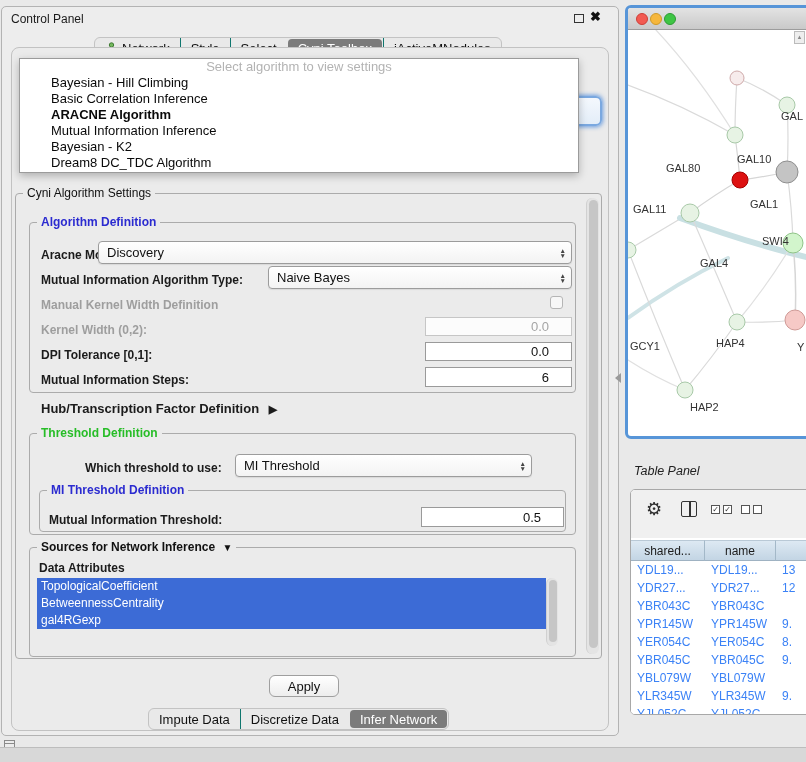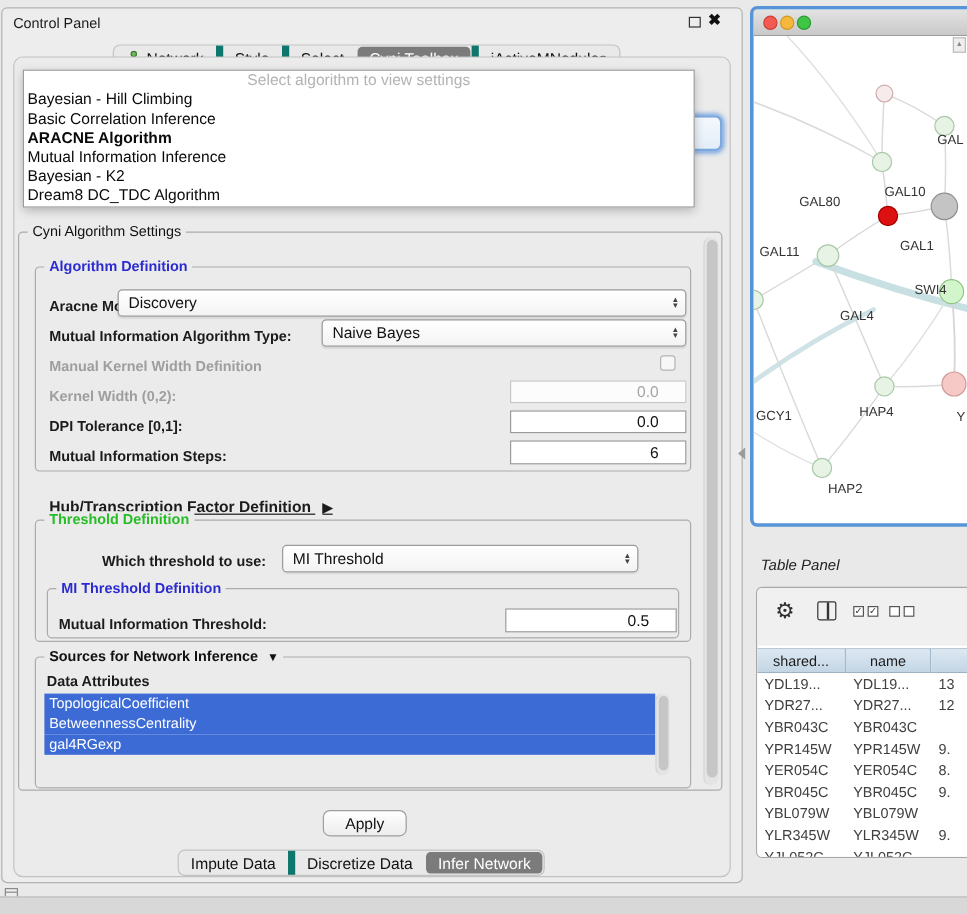--- a/index.html
+++ b/index.html
@@ -9,21 +9,21 @@
   .abs{position:absolute;}
 
   
   .cp-window{position:absolute;left:1px;top:6px;width:618px;height:730px;background:#ededed;border:1px solid #b3b3b3;border-radius:5px;}
   .cp-title{position:absolute;left:9px;top:5px;font-size:12px;color:#1a1a1a;}
   .cp-float{position:absolute;left:572px;top:7px;width:10px;height:9px;border:1.5px solid #333;background:transparent;}
   .cp-close{position:absolute;left:588px;top:2px;font-size:13px;font-weight:bold;color:#111;}
   .cp-inner{position:absolute;left:9px;top:40px;width:598px;height:684px;background:#ebebeb;border:1px solid #c2c2c2;border-radius:8px;}
 
   .tabbar{position:absolute;display:inline-flex;align-items:stretch;height:22px;border:1px solid #c3c3c3;border-radius:6px;background:#e9e9e9;}
-  .tab{display:flex;align-items:center;gap:4px;padding:0 10px;font-size:13px;color:#111;border-left:6px solid #0f766e;white-space:nowrap;}
+  .tab{display:flex;align-items:center;gap:4px;padding:0 10px;font-size:13px;color:#111;border-left:1px solid #0f766e;white-space:nowrap;}
   .tab:first-child{border-left:none;}
   .tab.sel{background:#7b7b7b;color:#fff;border-radius:4px;margin:1px;border-left:none;}
   .tabicon{display:inline-flex;align-items:center;}
 
   .group{position:absolute;border:1px solid #ababab;border-radius:4px;}
   .gtitle{position:absolute;top:-8px;left:7px;background:#ebebeb;padding:0 4px;font-size:12px;white-space:nowrap;}
   .gtitle.blue{color:#2b2bd0;font-weight:bold;}
   .gtitle.green{color:#27bd27;font-weight:bold;}
   .gtitle.boldblk{color:#111;font-weight:bold;}
 
@@ -36,21 +36,21 @@
   .field{position:absolute;background:#fff;border:1px solid #9a9a9a;font-size:13px;display:flex;align-items:center;justify-content:flex-end;padding:0 22px;}
   .field.dis{color:#a5a5a5;border-color:#c6c6c6;background:#fcfcfc;}
 
   .checkbox{position:absolute;width:13px;height:13px;border:1px solid #b5b5b5;border-radius:3px;background:#f7f7f7;}
 
   .scroll-track{position:absolute;background:#e4e4e4;border-left:1px solid #d0d0d0;border-radius:6px;}
   .scroll-thumb{position:absolute;background:#c6c6c6;border-radius:5px;}
 
   .popup{position:absolute;left:17px;top:51px;width:560px;height:115px;background:#fff;border:1px solid #9b9b9b;box-shadow:0 3px 8px rgba(0,0,0,0.25);z-index:30;}
   .popup-ph{height:16px;line-height:16px;text-align:center;color:#b3b3b3;font-size:13px;}
-  .popup-item{height:16px;line-height:16px;padding-left:3px;font-size:13px;color:#0a0a0a;white-space:nowrap;}
+  .popup-item{height:16px;line-height:16px;padding-left:3px;font-size:13px;color:#0a0a0a;white-space:nowrap;margin-left:28px;}
   .popup-item.bold{font-weight:bold;}
 
   .focus-frag{position:absolute;left:558px;top:89px;width:42px;height:30px;background:linear-gradient(#f4f8fd,#e3edf8);border:2px solid #7aa8e0;border-radius:6px;box-shadow:0 0 4px 1px rgba(80,140,220,0.85);z-index:20;}
 
   .list-row{height:17px;line-height:17px;background:#3c6bd6;color:#fff;font-size:12px;padding-left:4px;white-space:nowrap;}
 
   .apply-btn{position:absolute;left:267px;top:668px;width:70px;height:22px;background:linear-gradient(#ffffff,#ededed);border:1px solid #9f9f9f;border-radius:6px;font-size:13px;color:#111;display:flex;align-items:center;justify-content:center;font-family:"Liberation Sans",sans-serif;}
 
   
   .net-window{position:absolute;left:625px;top:5px;width:188px;height:434px;border:3px solid #5795d8;border-radius:6px;background:#fff;overflow:hidden;}
@@ -67,21 +67,21 @@
   .tw-toolbar{position:absolute;left:0;top:0;width:100%;height:48px;background:#f0f0f0;}
   .gear{position:absolute;left:15px;top:9px;font-size:18px;color:#2f2f2f;line-height:20px;}
   .colicon{position:absolute;left:50px;top:11px;width:16px;height:16px;border:1.5px solid #333;border-radius:2px;}
   .colicon span{position:absolute;left:50%;top:0;width:1.5px;height:100%;background:#333;}
   .ckpair{position:absolute;top:15px;display:flex;gap:3px;}
   .ckbox{width:9px;height:9px;border:1px solid #555;font-size:8px;line-height:8px;color:#333;text-align:center;background:#fff;}
   .th-row{position:absolute;left:0;top:50px;width:100%;height:21px;display:flex;}
   .th{display:flex;align-items:center;justify-content:center;font-size:12px;color:#1c1c1c;background:linear-gradient(#dde9f3,#c3d5e4);border-right:1px solid #a3b8c8;border-top:1px solid #b9c9d6;border-bottom:1px solid #9fb2c2;height:100%;white-space:nowrap;overflow:hidden;}
   .tbody{position:absolute;left:0;top:71px;width:100%;}
   .tr{display:flex;height:18px;background:#fff;}
-  .td{font-size:12px;padding:2px 0 0 6px;white-space:nowrap;overflow:hidden;color:#404040;}
+  .td{font-size:12px;padding:2px 0 0 6px;white-space:nowrap;overflow:hidden;color:#3b82f6;}
 
   .splitter-tri{position:absolute;left:615px;top:373px;width:0;height:0;border-top:5px solid transparent;border-bottom:5px solid transparent;border-right:6px solid #9a9a9a;}
   .bottom-strip{position:absolute;left:0;top:747px;width:806px;height:15px;background:#d8d8d8;border-top:1px solid #bdbdbd;}
   .mini-icon{position:absolute;left:4px;top:740px;width:11px;height:11px;border:1px solid #8a8a8a;background:#ececec;}
   .mini-icon span{position:absolute;left:0;top:2px;width:100%;height:1px;background:#8a8a8a;}
 </style>
 </head>
 <body>
 
 <div class="stage">
@@ -162,21 +162,21 @@
     <span class="lbl" style="left:39px;top:341px;">DPI Tolerance [0,1]:</span>
     <div class="field" style="left:423px;top:335px;width:147px;height:19px;">
       <span>0.0</span>
     </div>
 
     <span class="lbl" style="left:39px;top:366px;">Mutual Information Steps:</span>
     <div class="field" style="left:423px;top:360px;width:147px;height:20px;">
       <span>6</span>
     </div>
 
-    <span class="lbl" style="left:39px;top:408px;font-size:13px;text-decoration:underline;">
+    <span class="lbl" style="left:39px;top:394px;font-size:13px;">
       <span>Hub/Transcription Factor Definition</span>
       <span style="margin-left:6px;font-size:11px;">▶</span>
     </span>
 
     <div class="group" style="left:27px;top:426px;width:547px;height:102px;">
       <span class="gtitle green">Threshold Definition</span>
     </div>
     <span class="lbl" style="left:83px;top:454px;">Which threshold to use:</span>
     <div class="combo" style="left:233px;top:447px;width:297px;">
       <span>MI Threshold</span>

